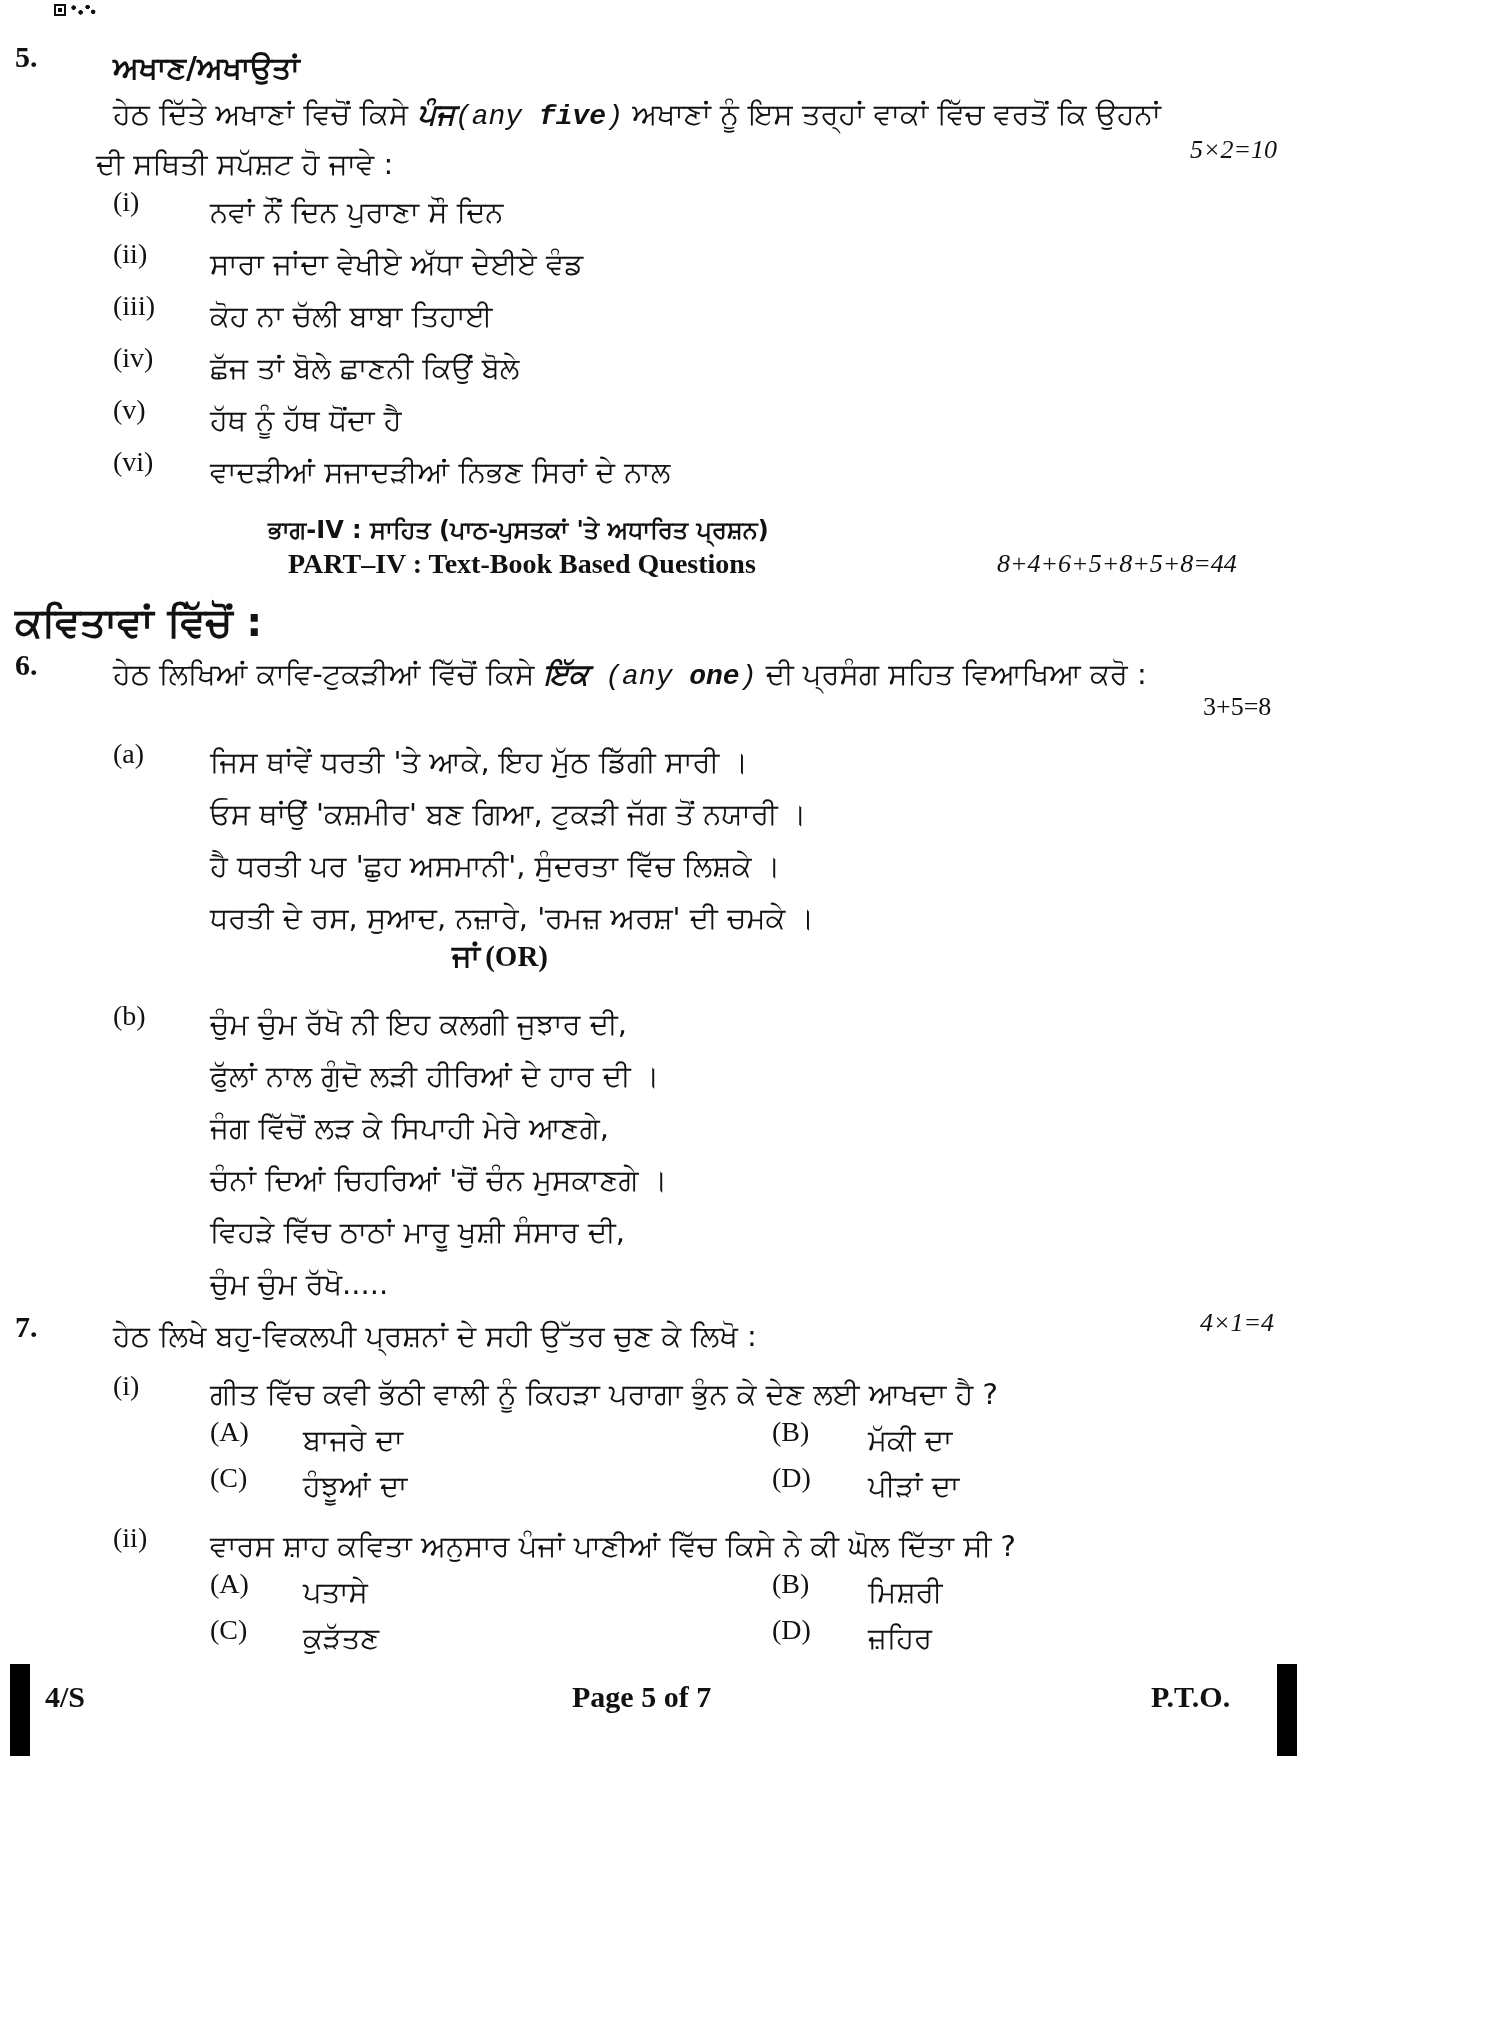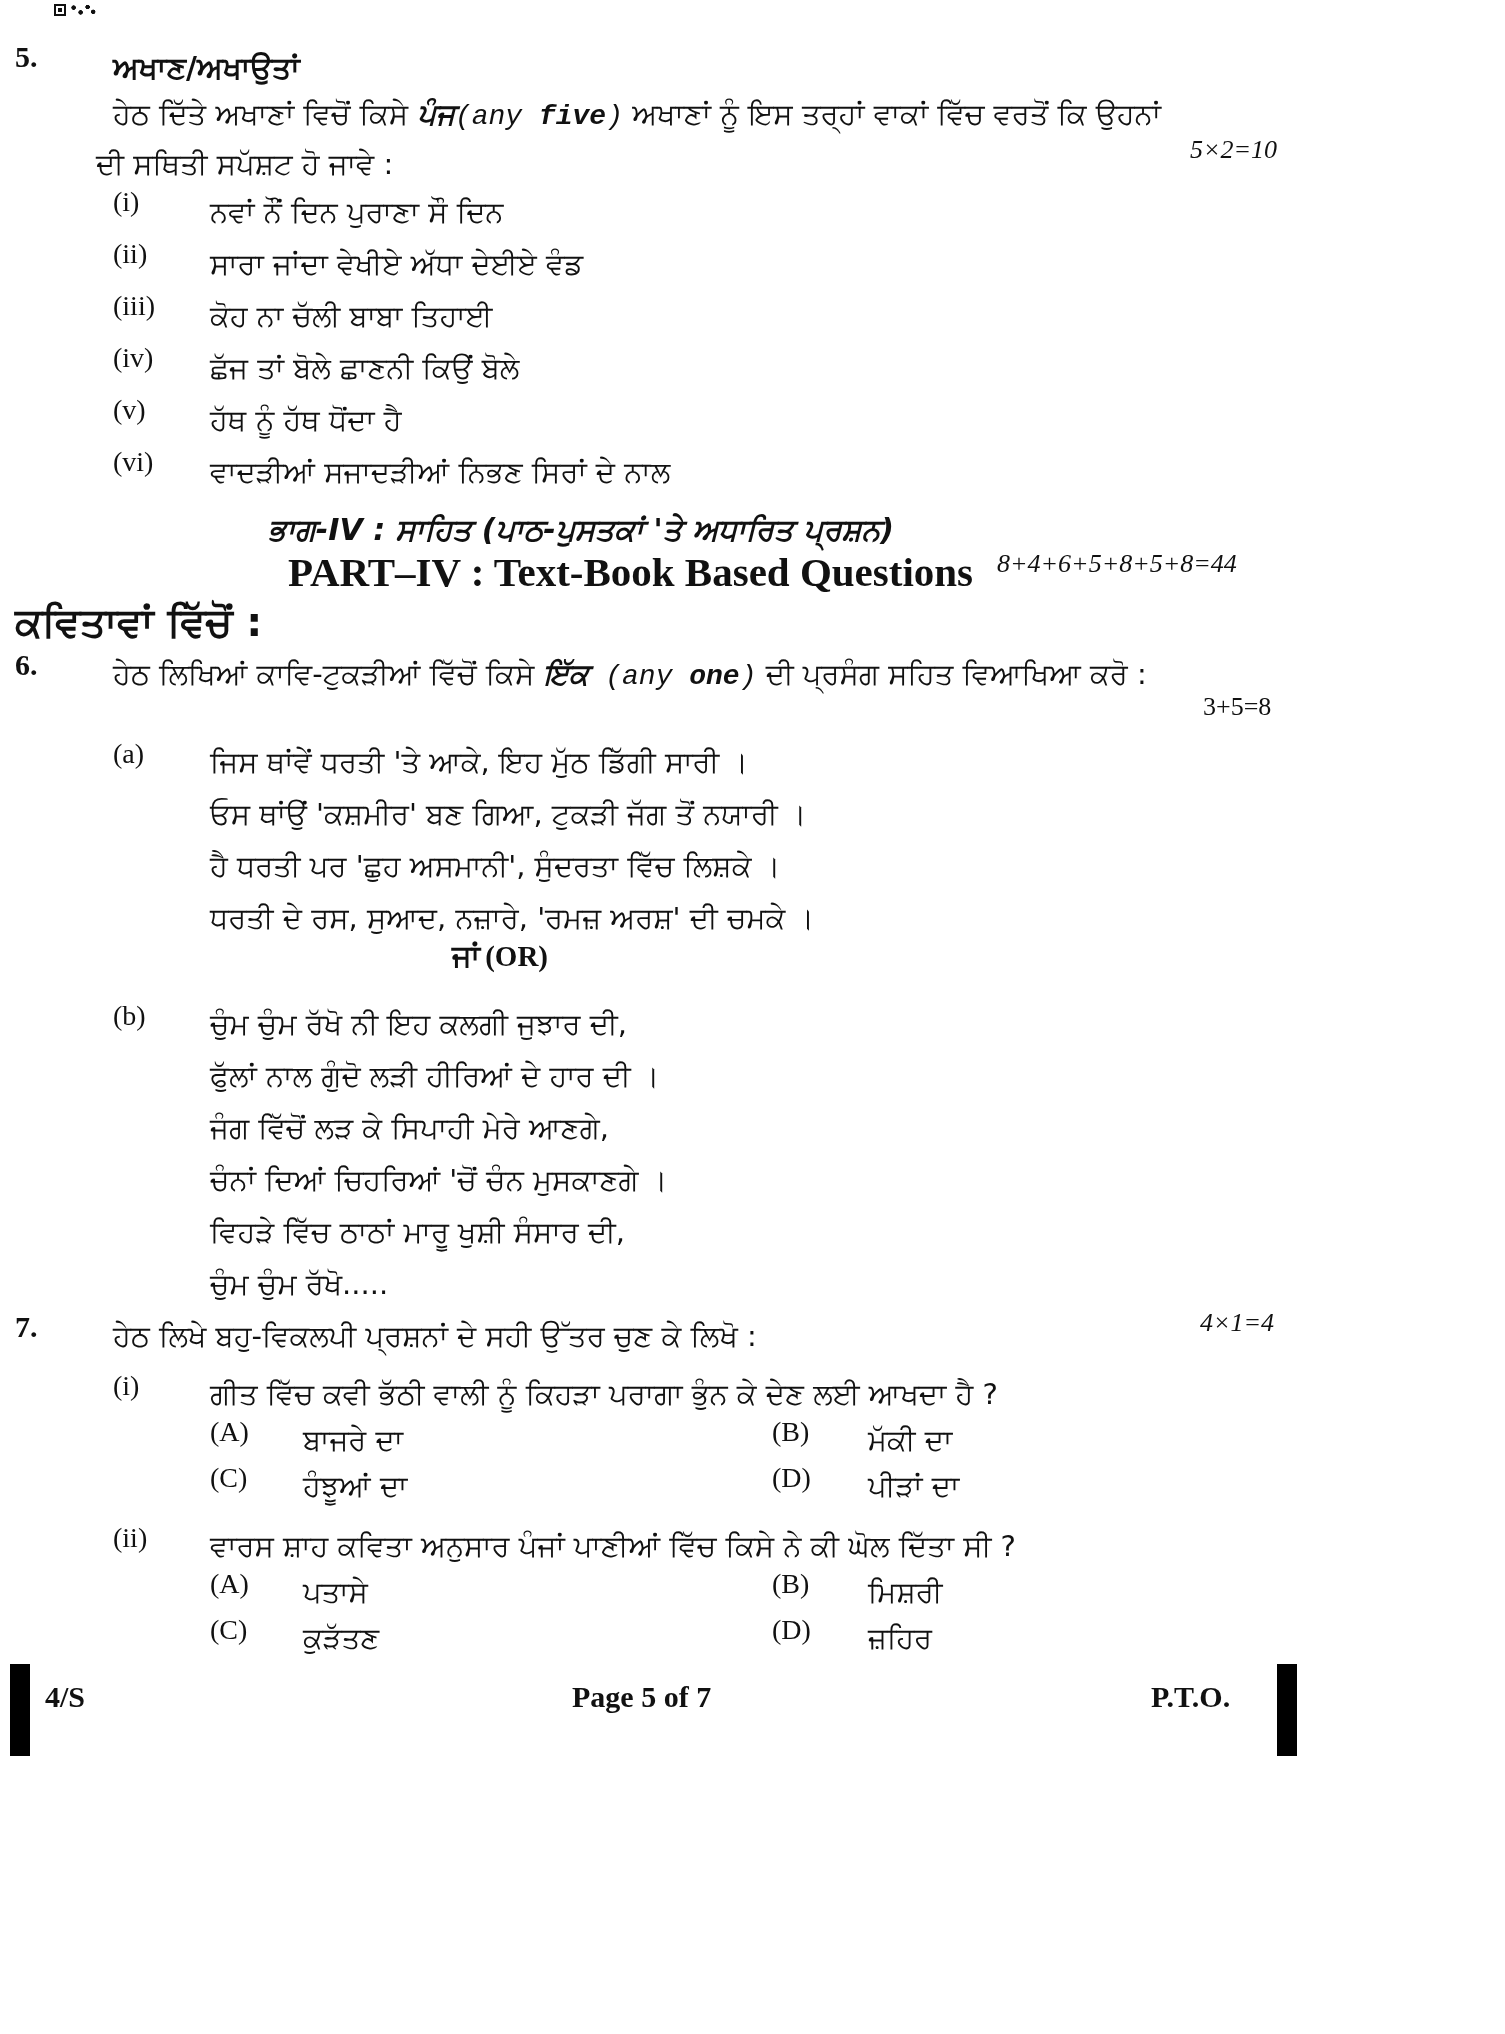--- a/index.html
+++ b/index.html
@@ -16,21 +16,21 @@
       font-family: "DejaVu Sans", sans-serif;
     }
     .abs { position: absolute; white-space: nowrap; }
     .gur { font-family: "DejaVu Sans", sans-serif; font-size: 29px; line-height: 36px; margin-top: 12px; }
     .gur-bold { font-weight: bold; }
     .num { font-family: "Liberation Serif", serif; font-weight: bold; font-size: 30px; }
     .roman { font-family: "Liberation Serif", serif; font-size: 28px; }
     .marks { font-family: "Liberation Serif", serif; font-style: italic; font-size: 26px; }
     .inline-en { font-family: Liberation Mono, monospace; font-style: italic; font-size: 28px; }
     .inline-en b { font-weight: bold; }
-    .part-en { font-family: "Liberation Serif", serif; font-weight: bold; font-size: 41px; }
+    .part-en { font-family: "Liberation Serif", serif; font-weight: bold; font-size: 28px; }
     .qr {
       position: absolute; left: 54px; top: 3px; width: 50px; height: 14px;
       display: flex; gap: 2px; align-items: center;
     }
     .qr .sq { width: 12px; height: 12px; border: 2px solid #111; box-sizing: border-box; position: relative; }
     .qr .sq::after { content: ""; position: absolute; left: 2px; top: 2px; width: 4px; height: 4px; background: #111; }
     .qr .dots { width: 28px; height: 12px;
       background:
         radial-gradient(circle at 20% 30%, #111 2px, transparent 2.5px),
         radial-gradient(circle at 45% 70%, #111 2px, transparent 2.5px),
@@ -73,21 +73,21 @@
 
     <span class="abs roman" style="left:113px; top:394px;">(v)</span>
     <span class="abs gur" style="left:210px; top:390px;">ਹੱਥ ਨੂੰ ਹੱਥ ਧੋਂਦਾ ਹੈ</span>
 
     <span class="abs roman" style="left:113px; top:446px;">(vi)</span>
     <span class="abs gur" style="left:210px; top:442px;">ਵਾਦੜੀਆਂ ਸਜਾਦੜੀਆਂ ਨਿਭਣ ਸਿਰਾਂ ਦੇ ਨਾਲ</span>
   </div>
 </div>
 
 <div>
-  <span class="abs gur gur-bold" style="left:268px; top:500px; font-size:30px;font-style:italic;">ਭਾਗ-IV : ਸਾਹਿਤ (ਪਾਠ-ਪੁਸਤਕਾਂ 'ਤੇ ਅਧਾਰਿਤ ਪ੍ਰਸ਼ਨ)</span>
+  <span class="abs gur gur-bold" style="left:268px; top:500px; font-size:24px;">ਭਾਗ-IV : ਸਾਹਿਤ (ਪਾਠ-ਪੁਸਤਕਾਂ 'ਤੇ ਅਧਾਰਿਤ ਪ੍ਰਸ਼ਨ)</span>
   <span class="abs part-en" style="left:288px; top:548px;">PART–IV : Text-Book Based Questions</span>
   <span class="abs marks" style="left:997px; top:549px;">8+4+6+5+8+5+8=44</span>
   <span class="abs gur gur-bold" style="left:15px; top:592px; font-size:40px;">ਕਵਿਤਾਵਾਂ ਵਿੱਚੋਂ :</span>
 </div>
 
 <div>
   <span class="abs num" style="left:15px; top:648px;">6.</span>
   <div class="abs gur" style="left:113px; top:644px;">
     <span>ਹੇਠ ਲਿਖਿਆਂ ਕਾਵਿ-ਟੁਕੜੀਆਂ ਵਿੱਚੋਂ ਕਿਸੇ </span><span style="font-weight:bold;font-style:italic;">ਇੱਕ</span><span class="inline-en"><span> (any </span><b>one</b><span>)</span></span><span> ਦੀ ਪ੍ਰਸੰਗ ਸਹਿਤ ਵਿਆਖਿਆ ਕਰੋ :</span>
   </div>

